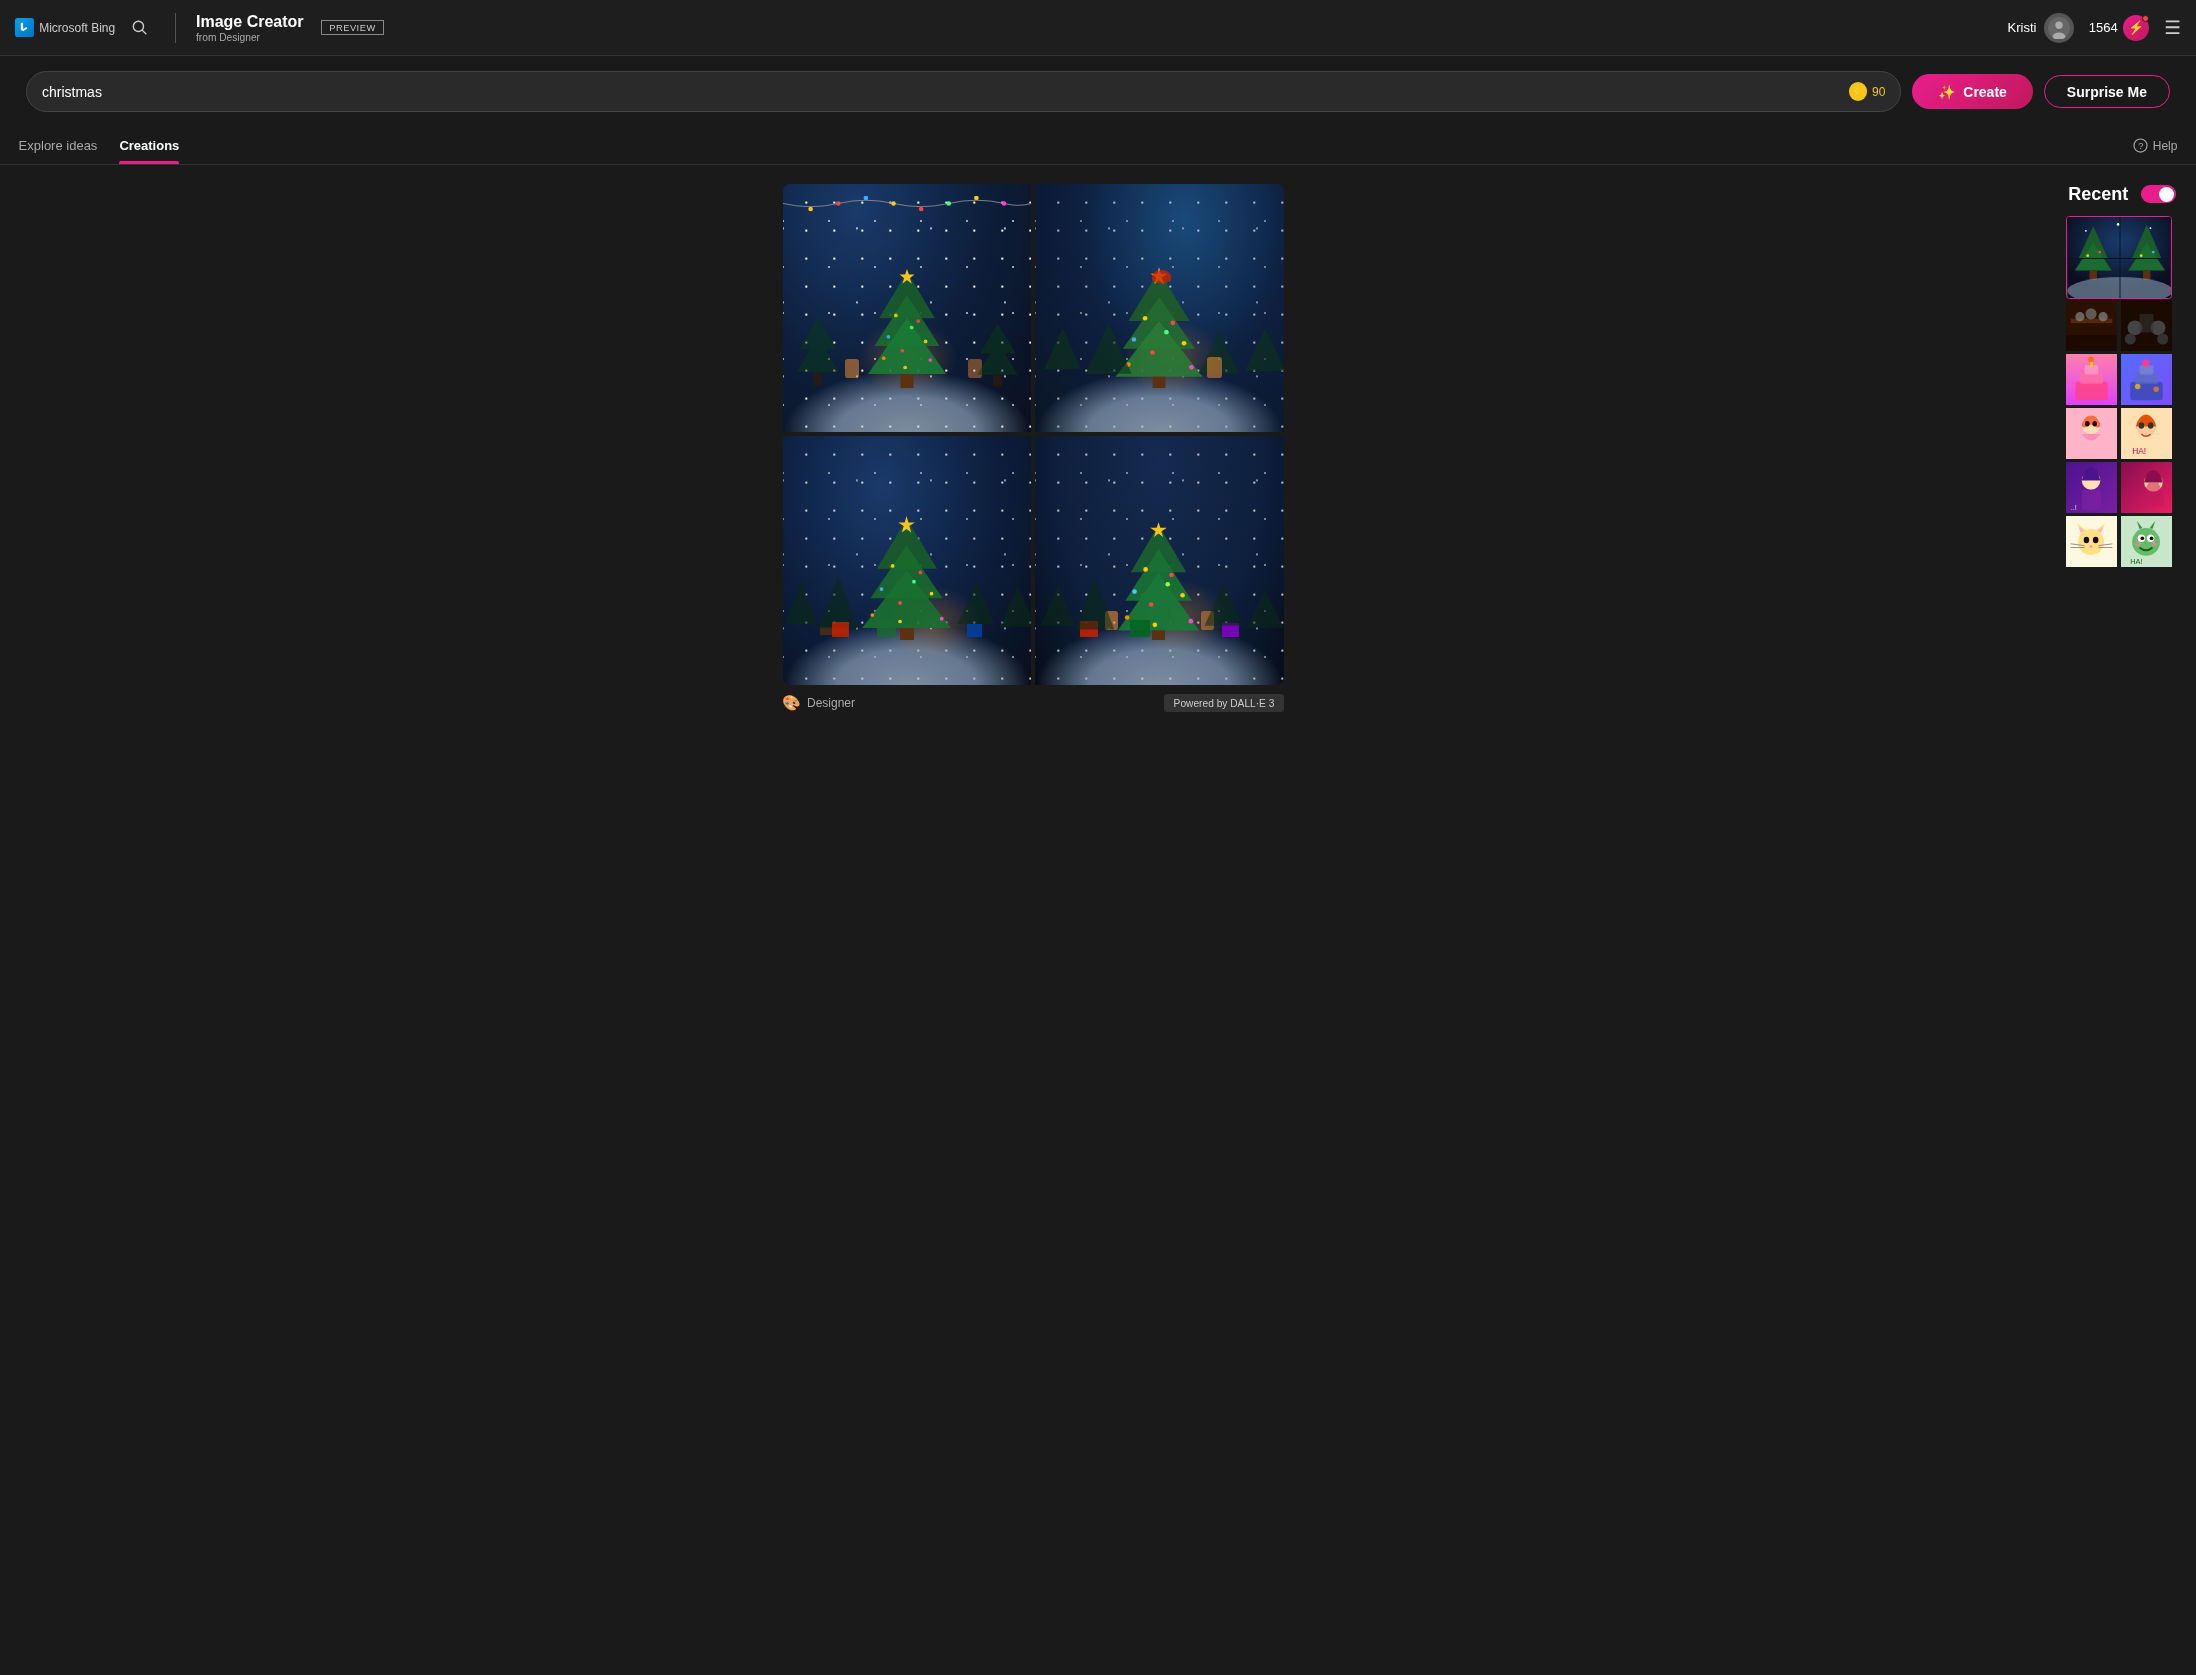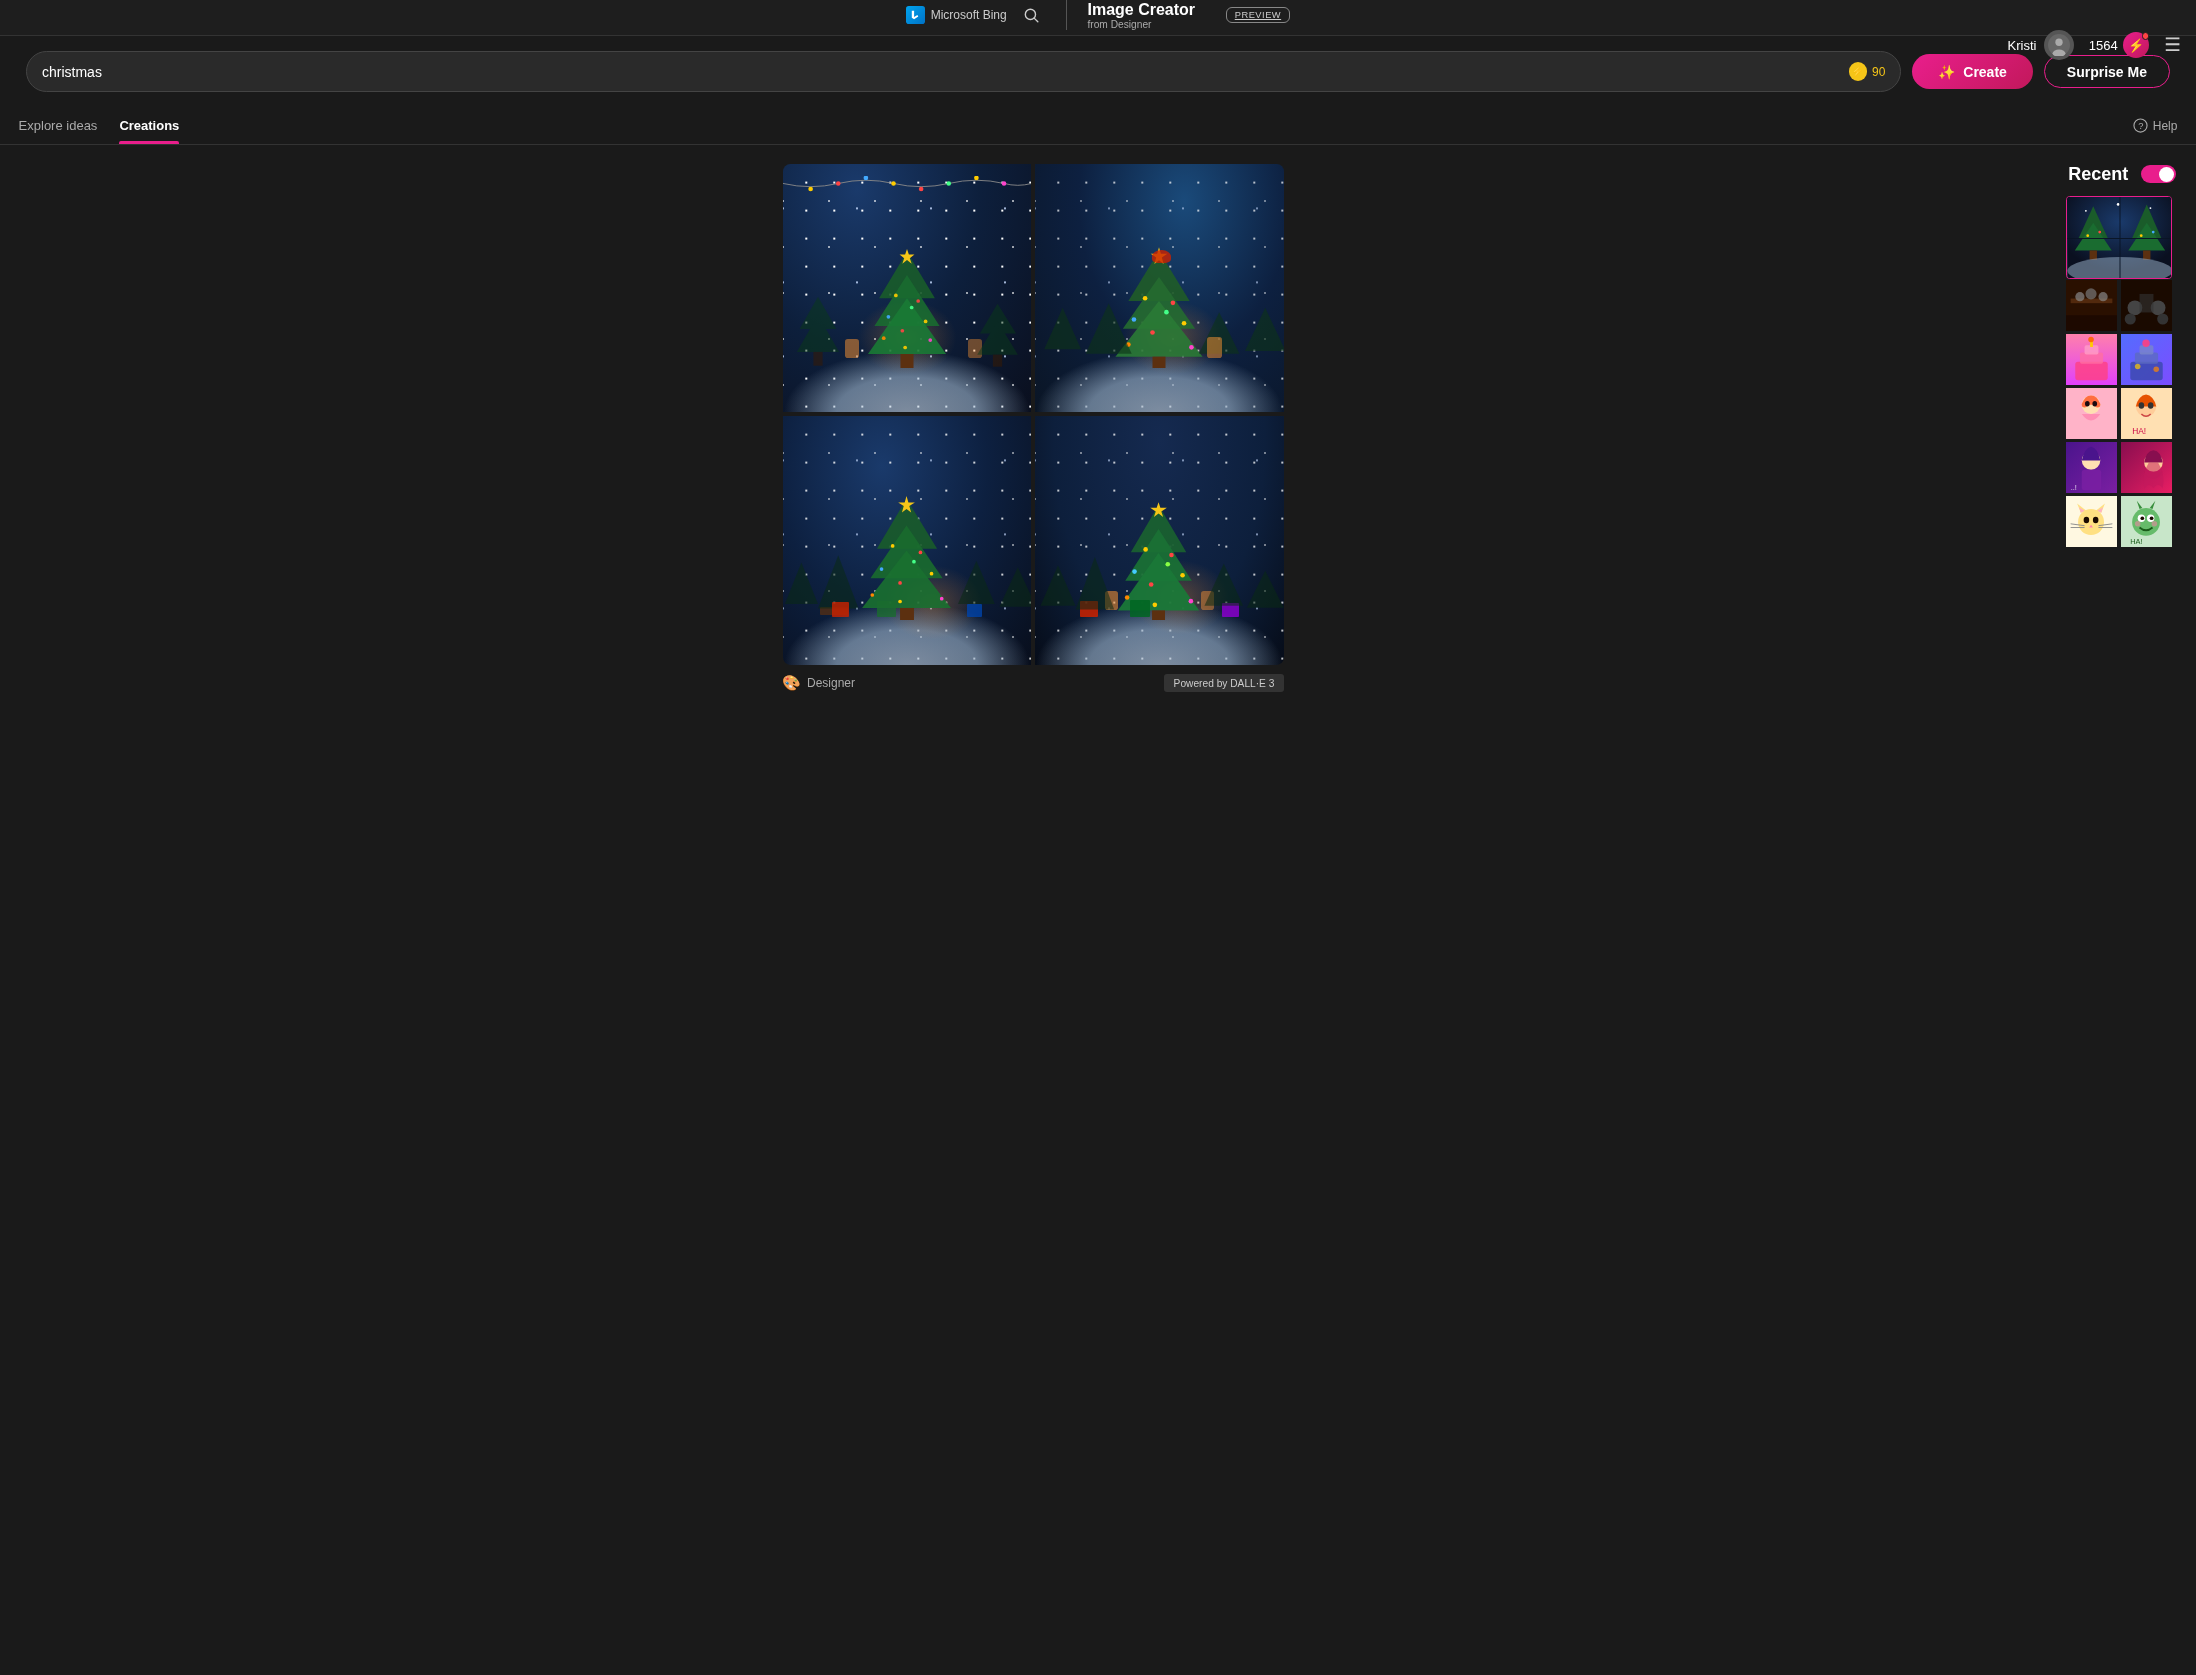--- a/index.html
+++ b/index.html
@@ -10,26 +10,25 @@
       min-height: 100vh;
       overflow-x: hidden;
     }
 
     
     .header {
       background: #1e1e1e;
       display: flex;
       align-items: center;
       padding: 0 15px;
-      height: 36px;
+      height: 56px;
       border-bottom: 0.9px solid #333;
       position: sticky;
       top: 0;
       z-index: 100;
-      flex-direction: column;
     }
     .header-left {
       display: flex;
       align-items: center;
       gap: 9.3px;
     }
     .bing-logo {
       display: flex;
       align-items: center;
       gap: 5.6px;
@@ -65,24 +64,23 @@
     }
     .app-subtitle {
       font-size: 10.2px;
       color: #aaa;
     }
     .preview-badge {
       border: 0.9px solid #888;
       color: #ccc;
       font-size: 9.3px;
       padding: 1.9px 7.4px;
-      border-radius: 6px;
-      margin-left: 22px;
+      border-radius: 0;
+      margin-left: 8px;
       letter-spacing: 0.5px;
-      text-decoration: underline;
     }
     .header-right {
       margin-left: auto;
       display: flex;
       align-items: center;
       gap: 15px;
     }
     .user-block {
       display: flex;
       align-items: center;

